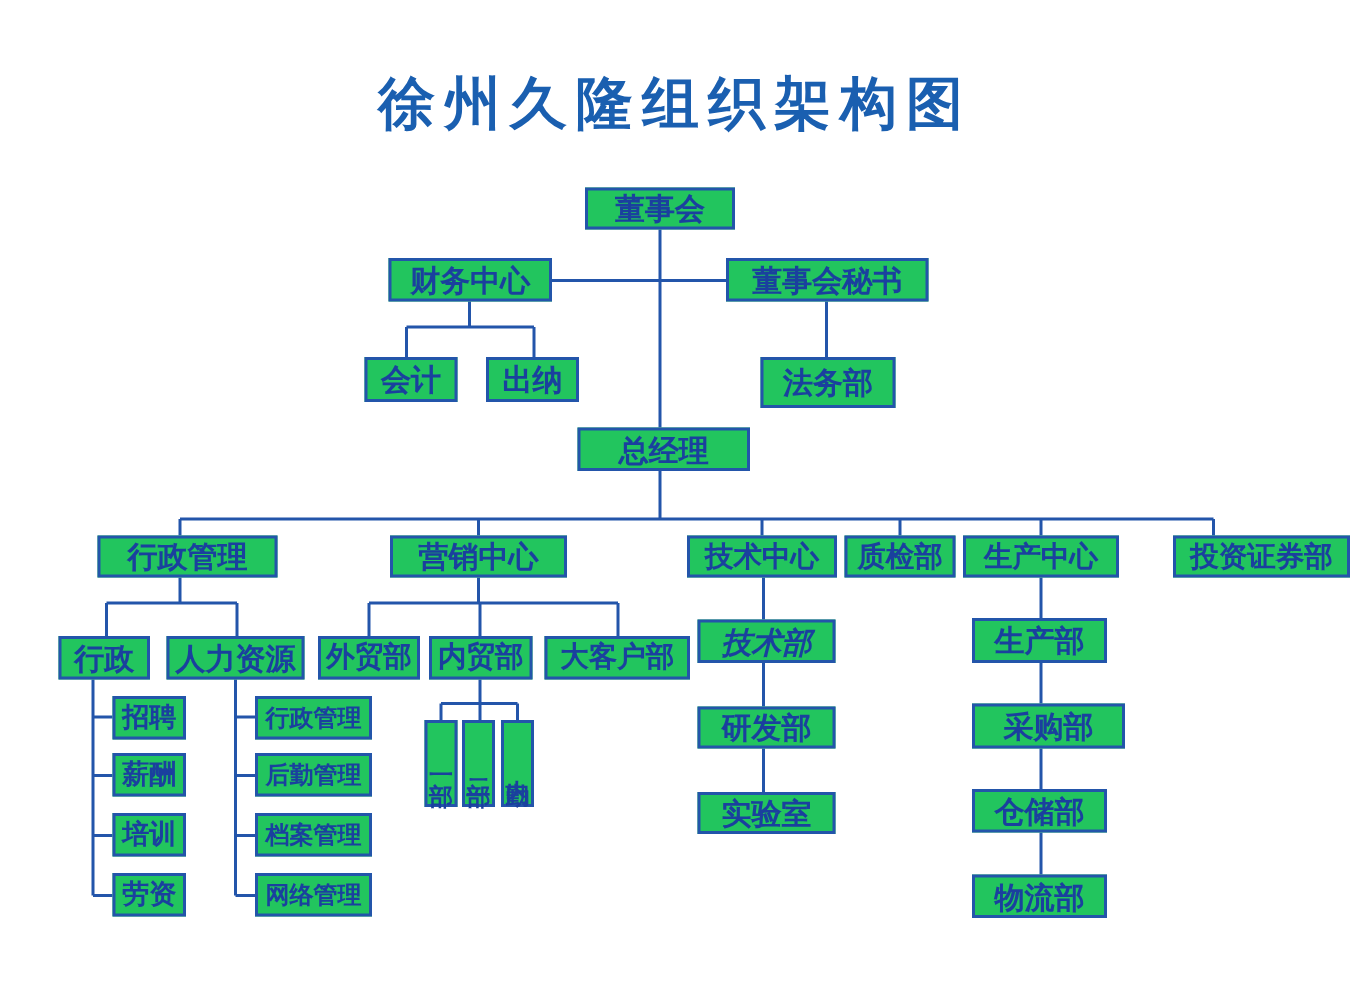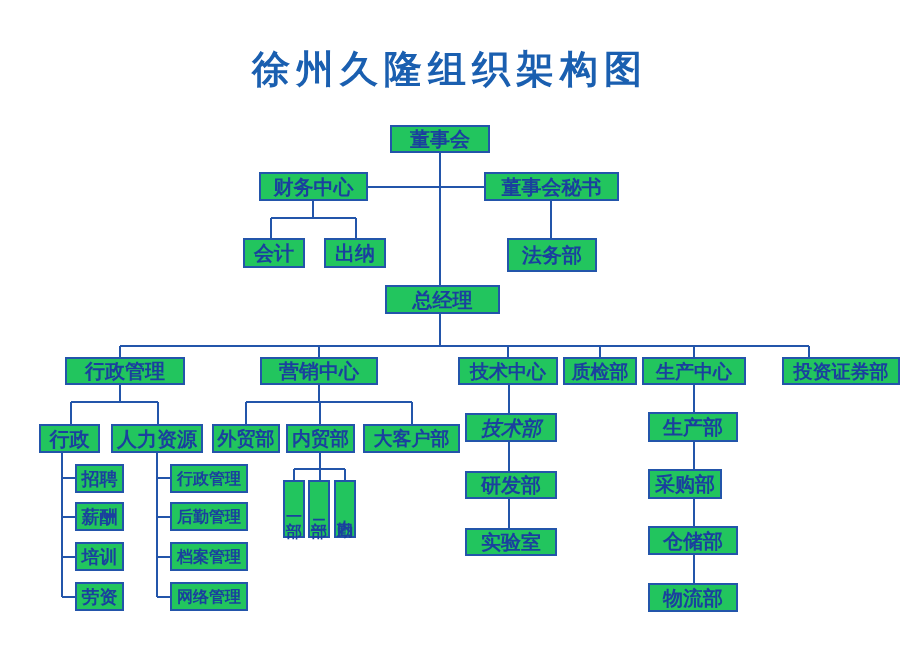--- a/index.html
+++ b/index.html
@@ -127,17 +127,17 @@
       <div class="node" style="left: 75px; top: 582px; width: 49px; height: 29px; font-size: 18px;">劳资</div>
       <div class="node" style="left: 170px; top: 464px; width: 78px; height: 29px; font-size: 16px;">行政管理</div>
       <div class="node" style="left: 170px; top: 502px; width: 78px; height: 29px; font-size: 16px;">后勤管理</div>
       <div class="node" style="left: 170px; top: 542px; width: 78px; height: 29px; font-size: 16px;">档案管理</div>
       <div class="node" style="left: 170px; top: 582px; width: 78px; height: 29px; font-size: 16px;">网络管理</div>
       <div class="node vertical" style="left: 283px; top: 480px; width: 22px; height: 58px; font-size: 16px;">一部</div>
       <div class="node vertical" style="left: 308px; top: 480px; width: 22px; height: 58px; font-size: 16px;">二部</div>
       <div class="node vertical" style="left: 334px; top: 480px; width: 22px; height: 58px; font-size: 16px;">内勤</div>
       <div class="node" style="left: 465px; top: 471px; width: 92px; height: 28px; font-size: 20px;">研发部</div>
       <div class="node" style="left: 465px; top: 528px; width: 92px; height: 28px; font-size: 20px;">实验室</div>
-      <div class="node" style="left: 648px; top: 469px; width: 74px; height: 30px; font-size: 20px;">采购部</div>
+      <div class="node" style="left: 648px; top: 469px; width: 102px; height: 30px; font-size: 20px;">采购部</div>
       <div class="node" style="left: 648px; top: 526px; width: 90px; height: 29px; font-size: 20px;">仓储部</div>
       <div class="node" style="left: 648px; top: 583px; width: 90px; height: 29px; font-size: 20px;">物流部</div>
     </div>
 </div>
 
 </body></html>

